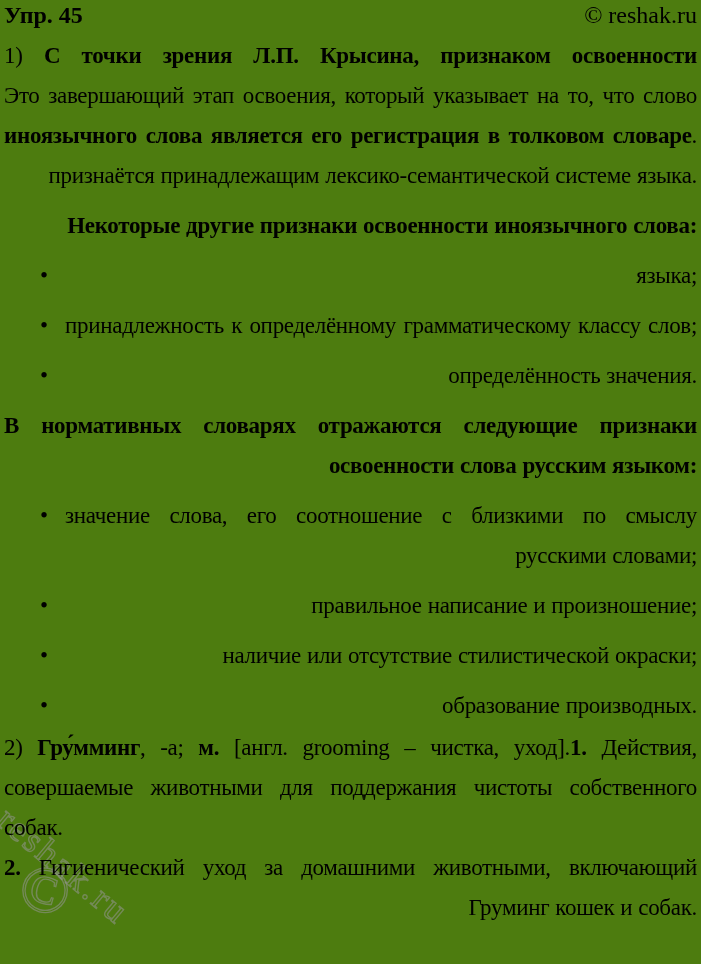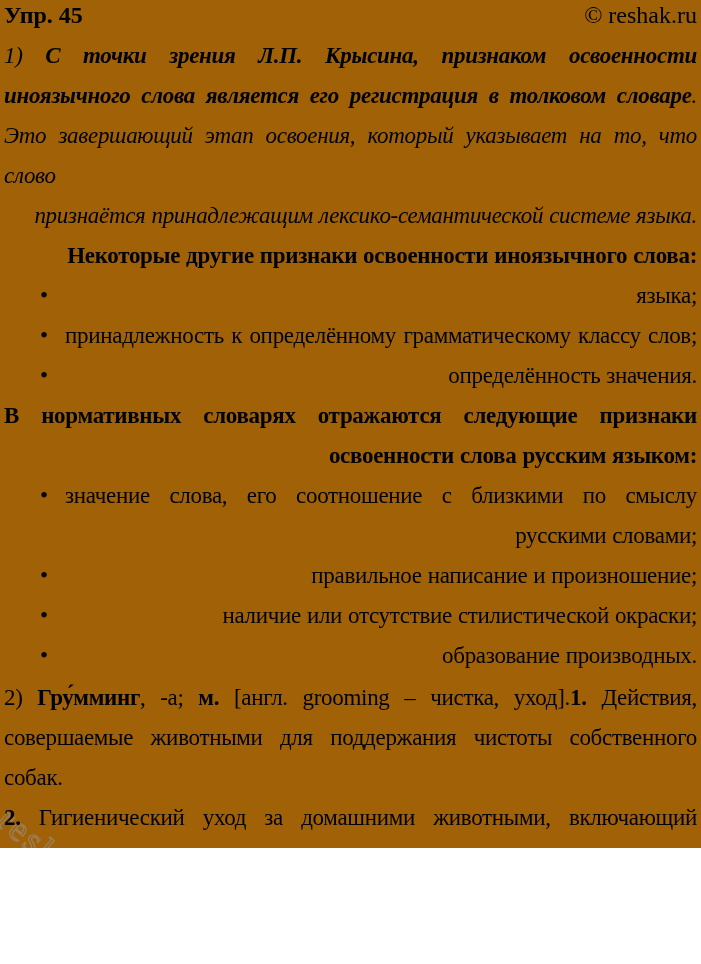--- a/index.html
+++ b/index.html
@@ -1,37 +1,37 @@
 <!DOCTYPE html>
 <html lang="ru"><head>
 <meta charset="utf-8">
 <style>
   html,body{margin:0;padding:0;background:#ffffff;}
   .page{
     position:relative;
-    width:701px;height:848px;
+    width:701px;height:964px;
     box-sizing:border-box;
     padding:2px 4px 0 4px;
-    background:#a16207;
+    background:#4d7c0f;
     overflow:hidden;
     font-family:"Liberation Serif","DejaVu Serif",serif;
     color:#000;
   }
   .header{
     display:flex;
     justify-content:space-between;
     align-items:flex-start;
     height:34px;
     font-size:24px;
     line-height:26px;
   }
   .header .ex{font-weight:bold;}
   .content{position:relative;z-index:2;}
-  .block{}
-  .block.first{margin-top:0;font-style:italic;}
+  .block{margin-top:10px;}
+  .block.first{margin-top:0;}
   .k-paragraph-2{margin-top:2px;}
   .line{
     font-size:23px;
     line-height:40px;
     letter-spacing:-0.3px;
     word-spacing:0.5px;
   }
   .line.j{text-align:justify;text-align-last:justify;}
   .line.l{text-align:right;}
   .run-b{font-weight:bold;}
@@ -69,22 +69,22 @@
 
 <div class="page">
   <div class="header">
     <span class="ex">Упр. 45</span>
     <span class="cr">© reshak.ru</span>
   </div>
 
   <div class="content" id="content">
       <div class="block k-paragraph-1 first">
         <div class="line j"><span class="">1) </span><span class="run-b ">С точки зрения Л.П. Крысина, признаком освоенности</span></div>
+        <div class="line j"><span class="">Это завершающий этап освоения, который указывает на то, что слово</span></div>
         <div class="line j"><span class="run-b ">иноязычного слова является его регистрация в толковом словаре</span><span class="">.</span></div>
-        <div class="line j"><span class="">Это завершающий этап освоения, который указывает на то, что слово</span></div>
         <div class="line l"><span class="">признаётся принадлежащим лексико-семантической системе языка.</span></div>
       </div>
       <div class="block k-heading-other-signs">
         <div class="line l"><span class="run-b ">Некоторые другие признаки освоенности иноязычного слова:</span></div>
       </div>
       <div class="block k-bullet-graphic-means bullet">
         <span class="marker">•</span>
         <div class="line l"><span class="">языка;</span></div>
       </div>
       <div class="block k-bullet-grammar-class bullet">

